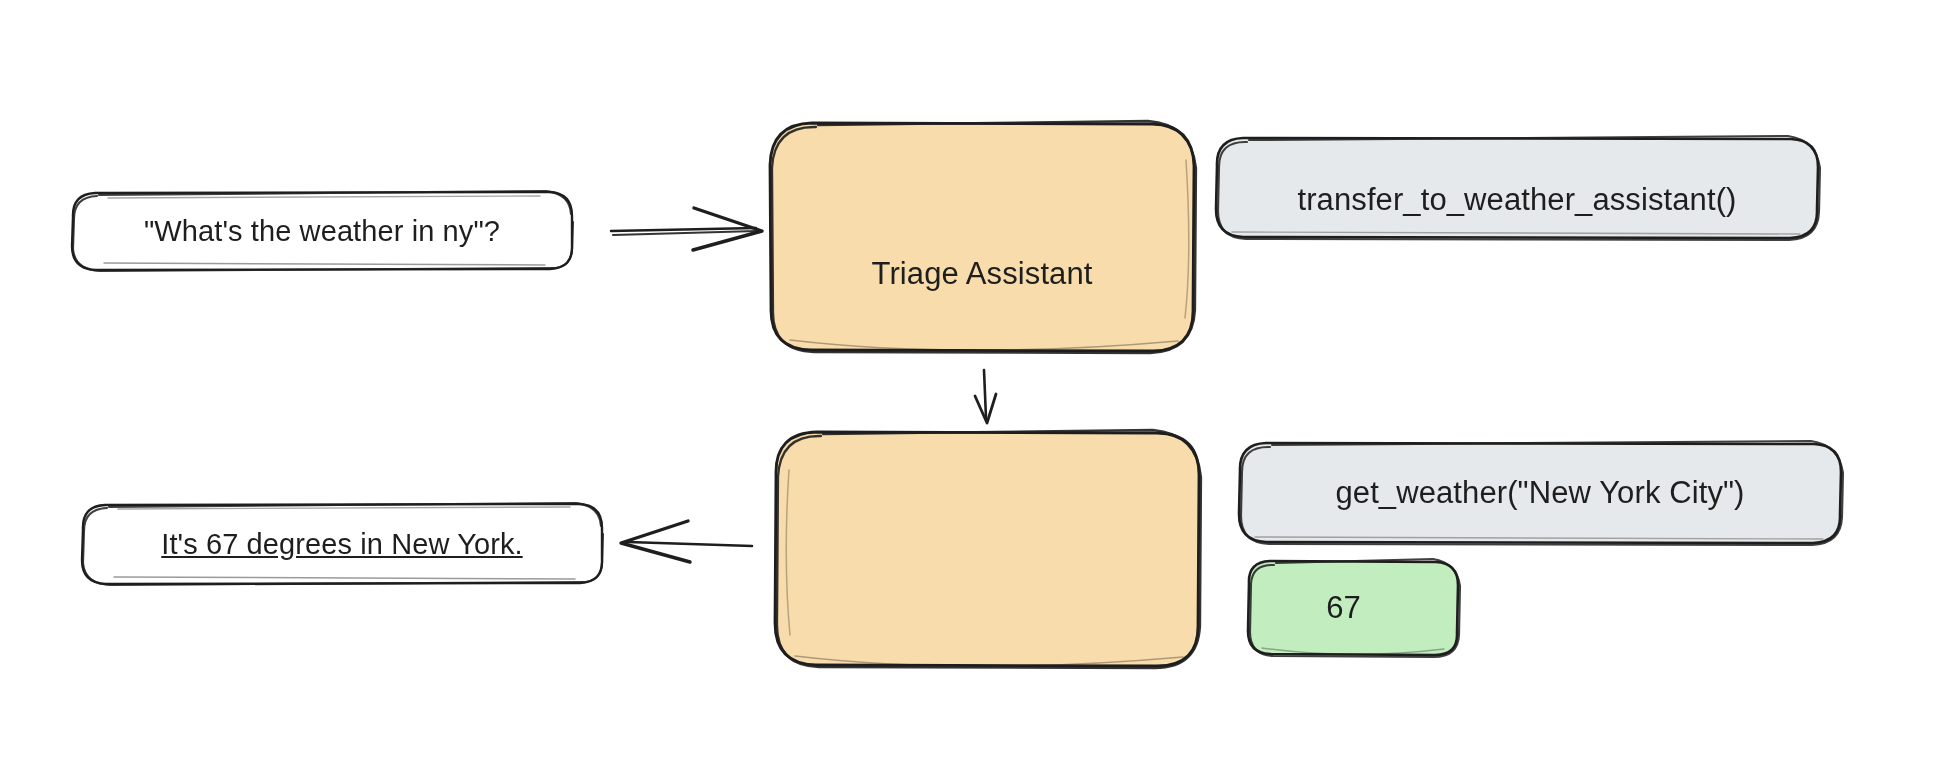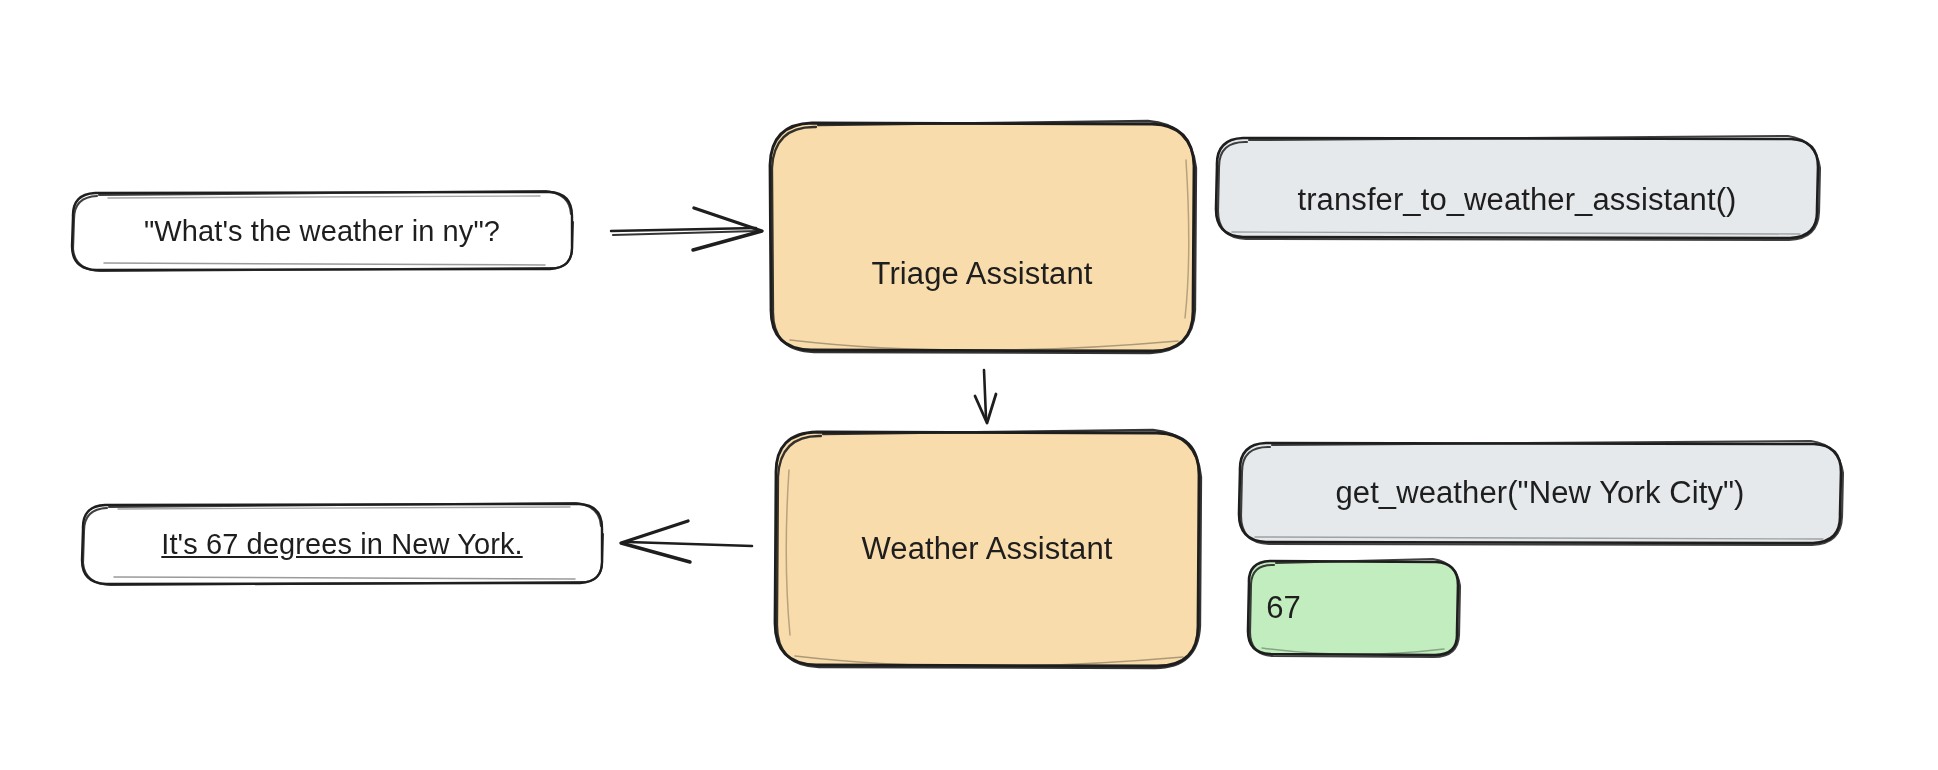--- a/index.html
+++ b/index.html
@@ -128,25 +128,24 @@
     </g>
 
   </svg>
 
   <div class="node-label lbl-message" style="left:72px; top:193px; width:500px; height:76px;">"What's the weather in ny"?</div>
 
   <div class="node-label lbl-agent" style="left:770px; top:123px; width:424px; height:228px;margin-top:37px;">Triage Assistant</div>
 
   <div class="node-label lbl-tool" style="left:1216px; top:138px; width:602px; height:124px;">transfer_to_weather_assistant()</div>
 
-  <div class="node-label lbl-agent" style="left:775px; top:432px; width:424px; height:234px;">Weather Assistant</div>
 
   <div class="node-label lbl-tool" style="left:1239px; top:443px; width:602px; height:100px;">get_weather("New York City")</div>
 
-  <div class="node-label lbl-value" style="left:1188px; top:561px; width:191px; height:94px;">67</div>
+  <div class="node-label lbl-value" style="left:1248px; top:561px; width:191px; height:94px;">67</div>
 
   <div class="node-label lbl-message" style="left:82px; top:505px; width:520px; height:78px;text-decoration:underline;">It's 67 degrees in New York.</div>
 
   <div class="hit" style="left:72px; top:193px; width:500px; height:77px;"></div>
   <div class="hit" style="left:770px; top:123px; width:424px; height:228px;"></div>
   <div class="hit" style="left:1216px; top:138px; width:602px; height:100px;"></div>
   <div class="hit" style="left:775px; top:432px; width:424px; height:234px;"></div>
   <div class="hit" style="left:1239px; top:443px; width:602px; height:100px;"></div>
   <div class="hit" style="left:1248px; top:561px; width:210px; height:94px;"></div>
   <div class="hit" style="left:82px; top:505px; width:520px; height:78px;"></div>

